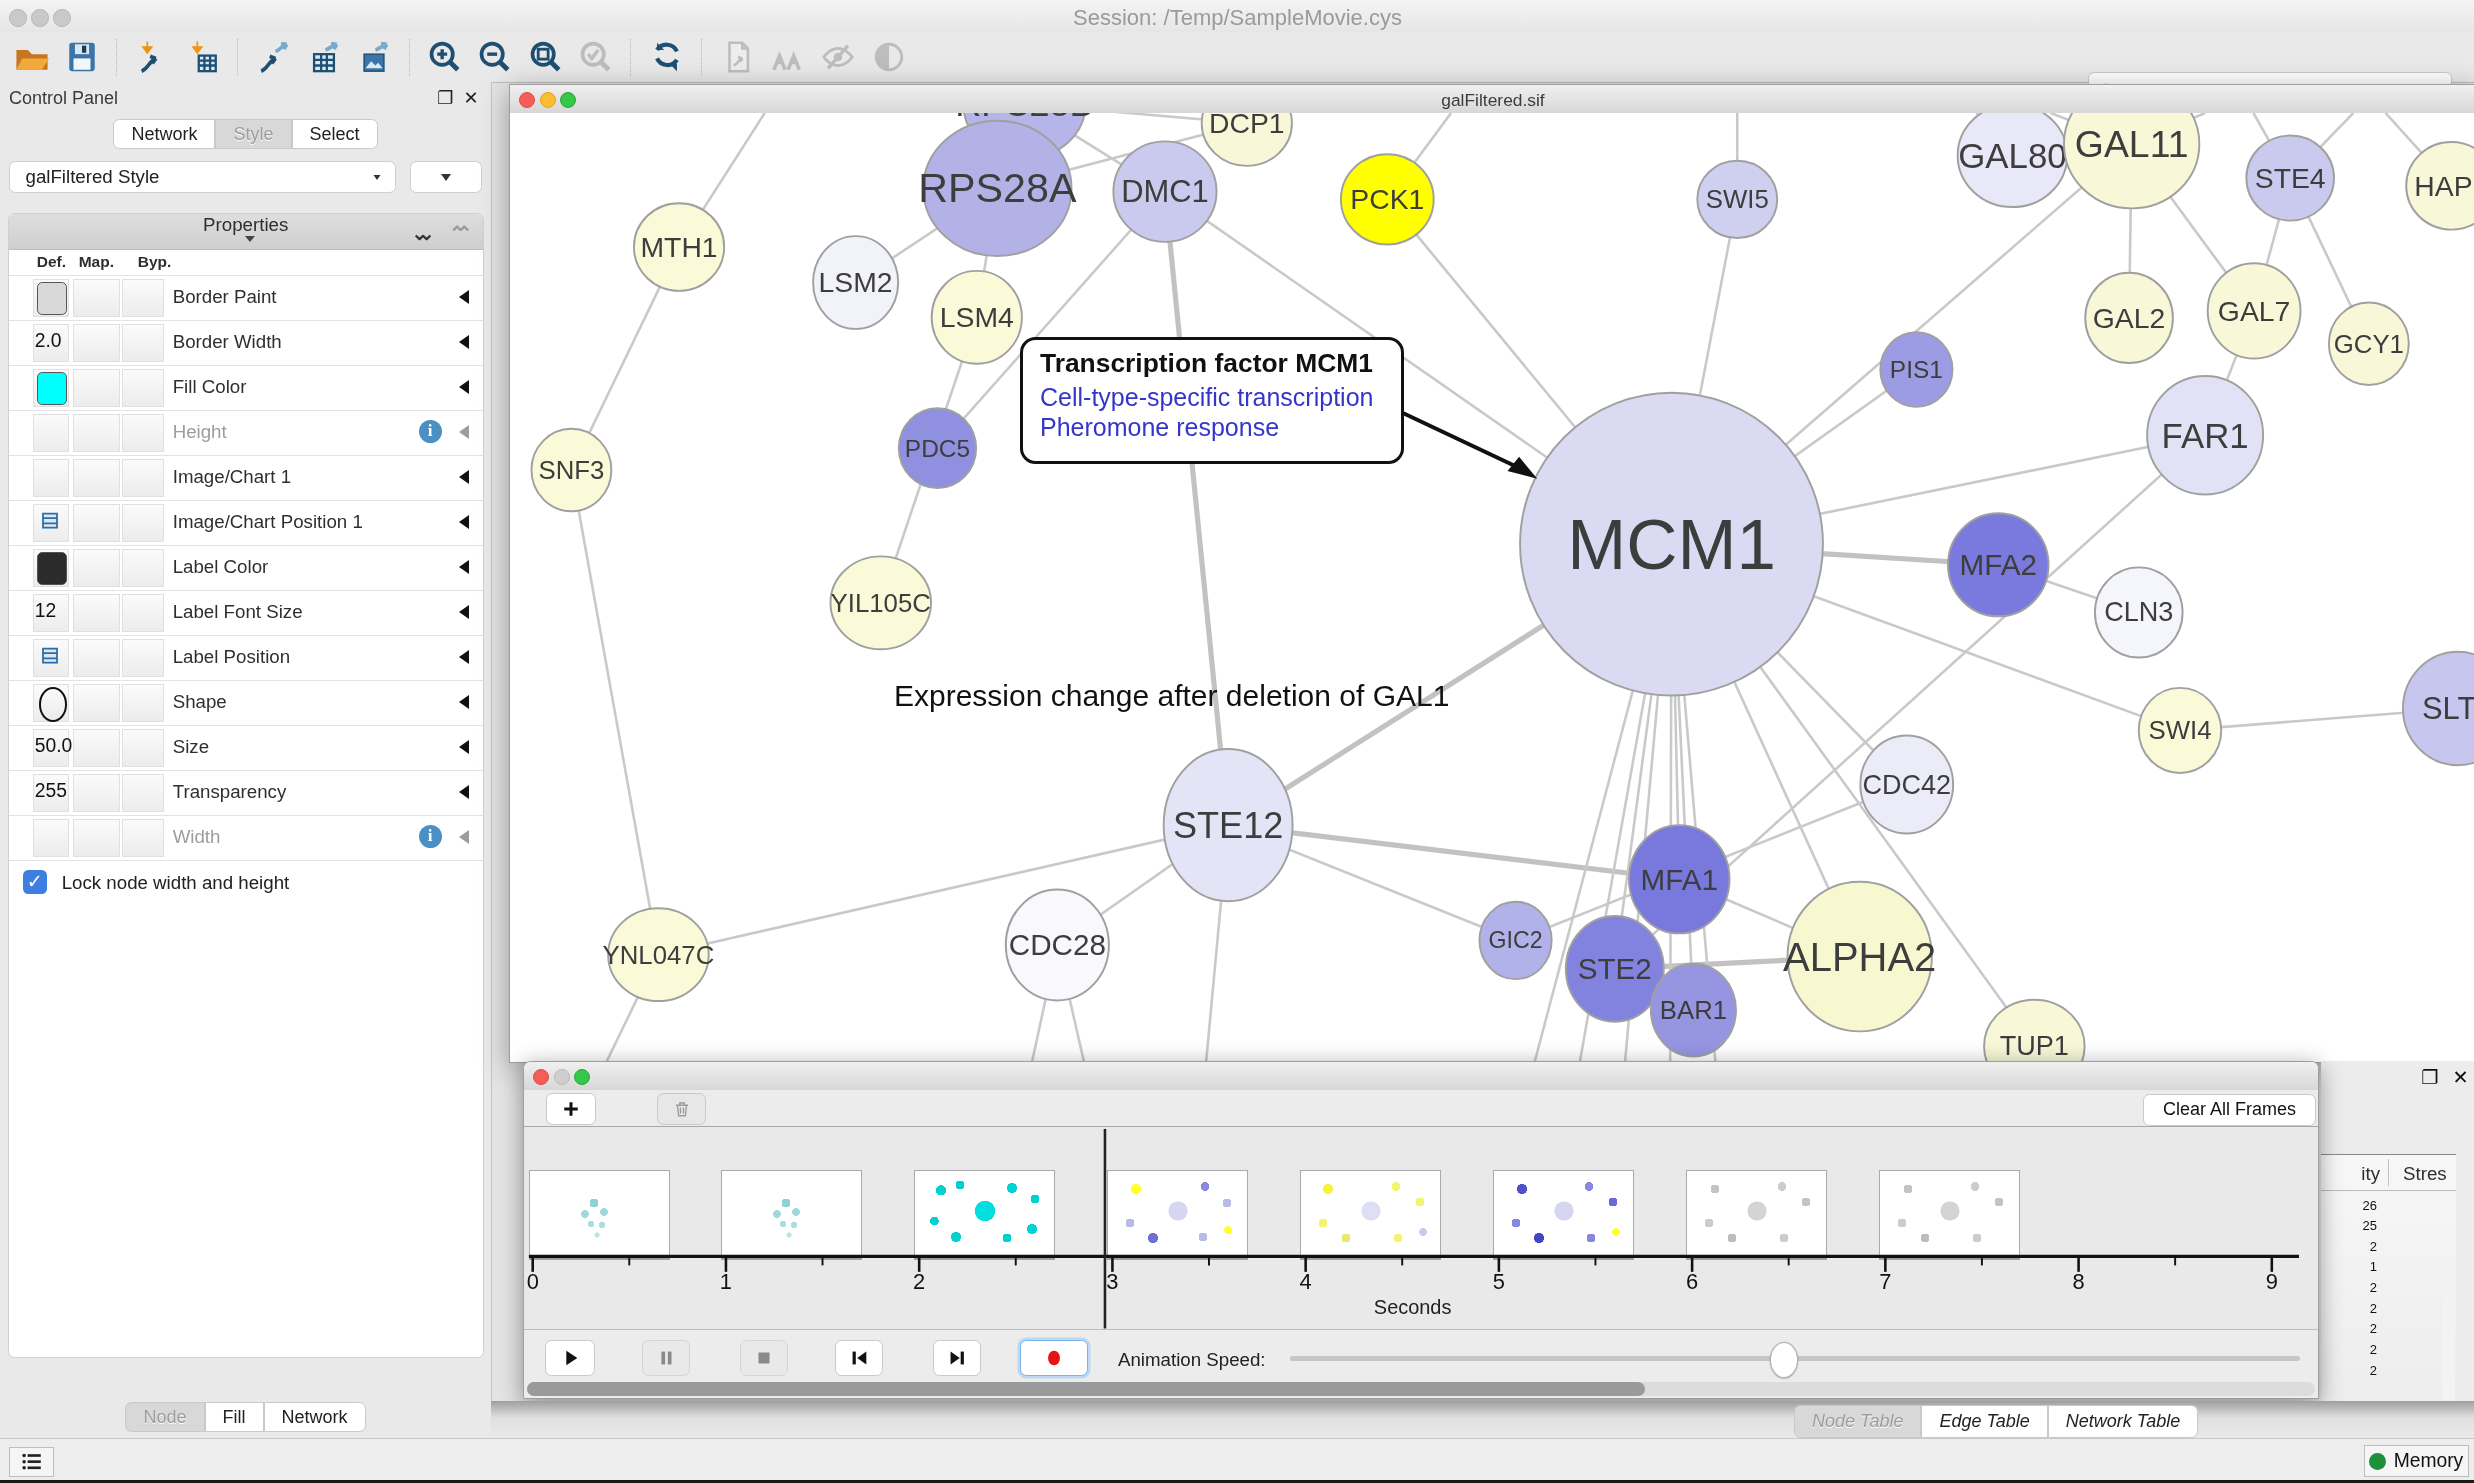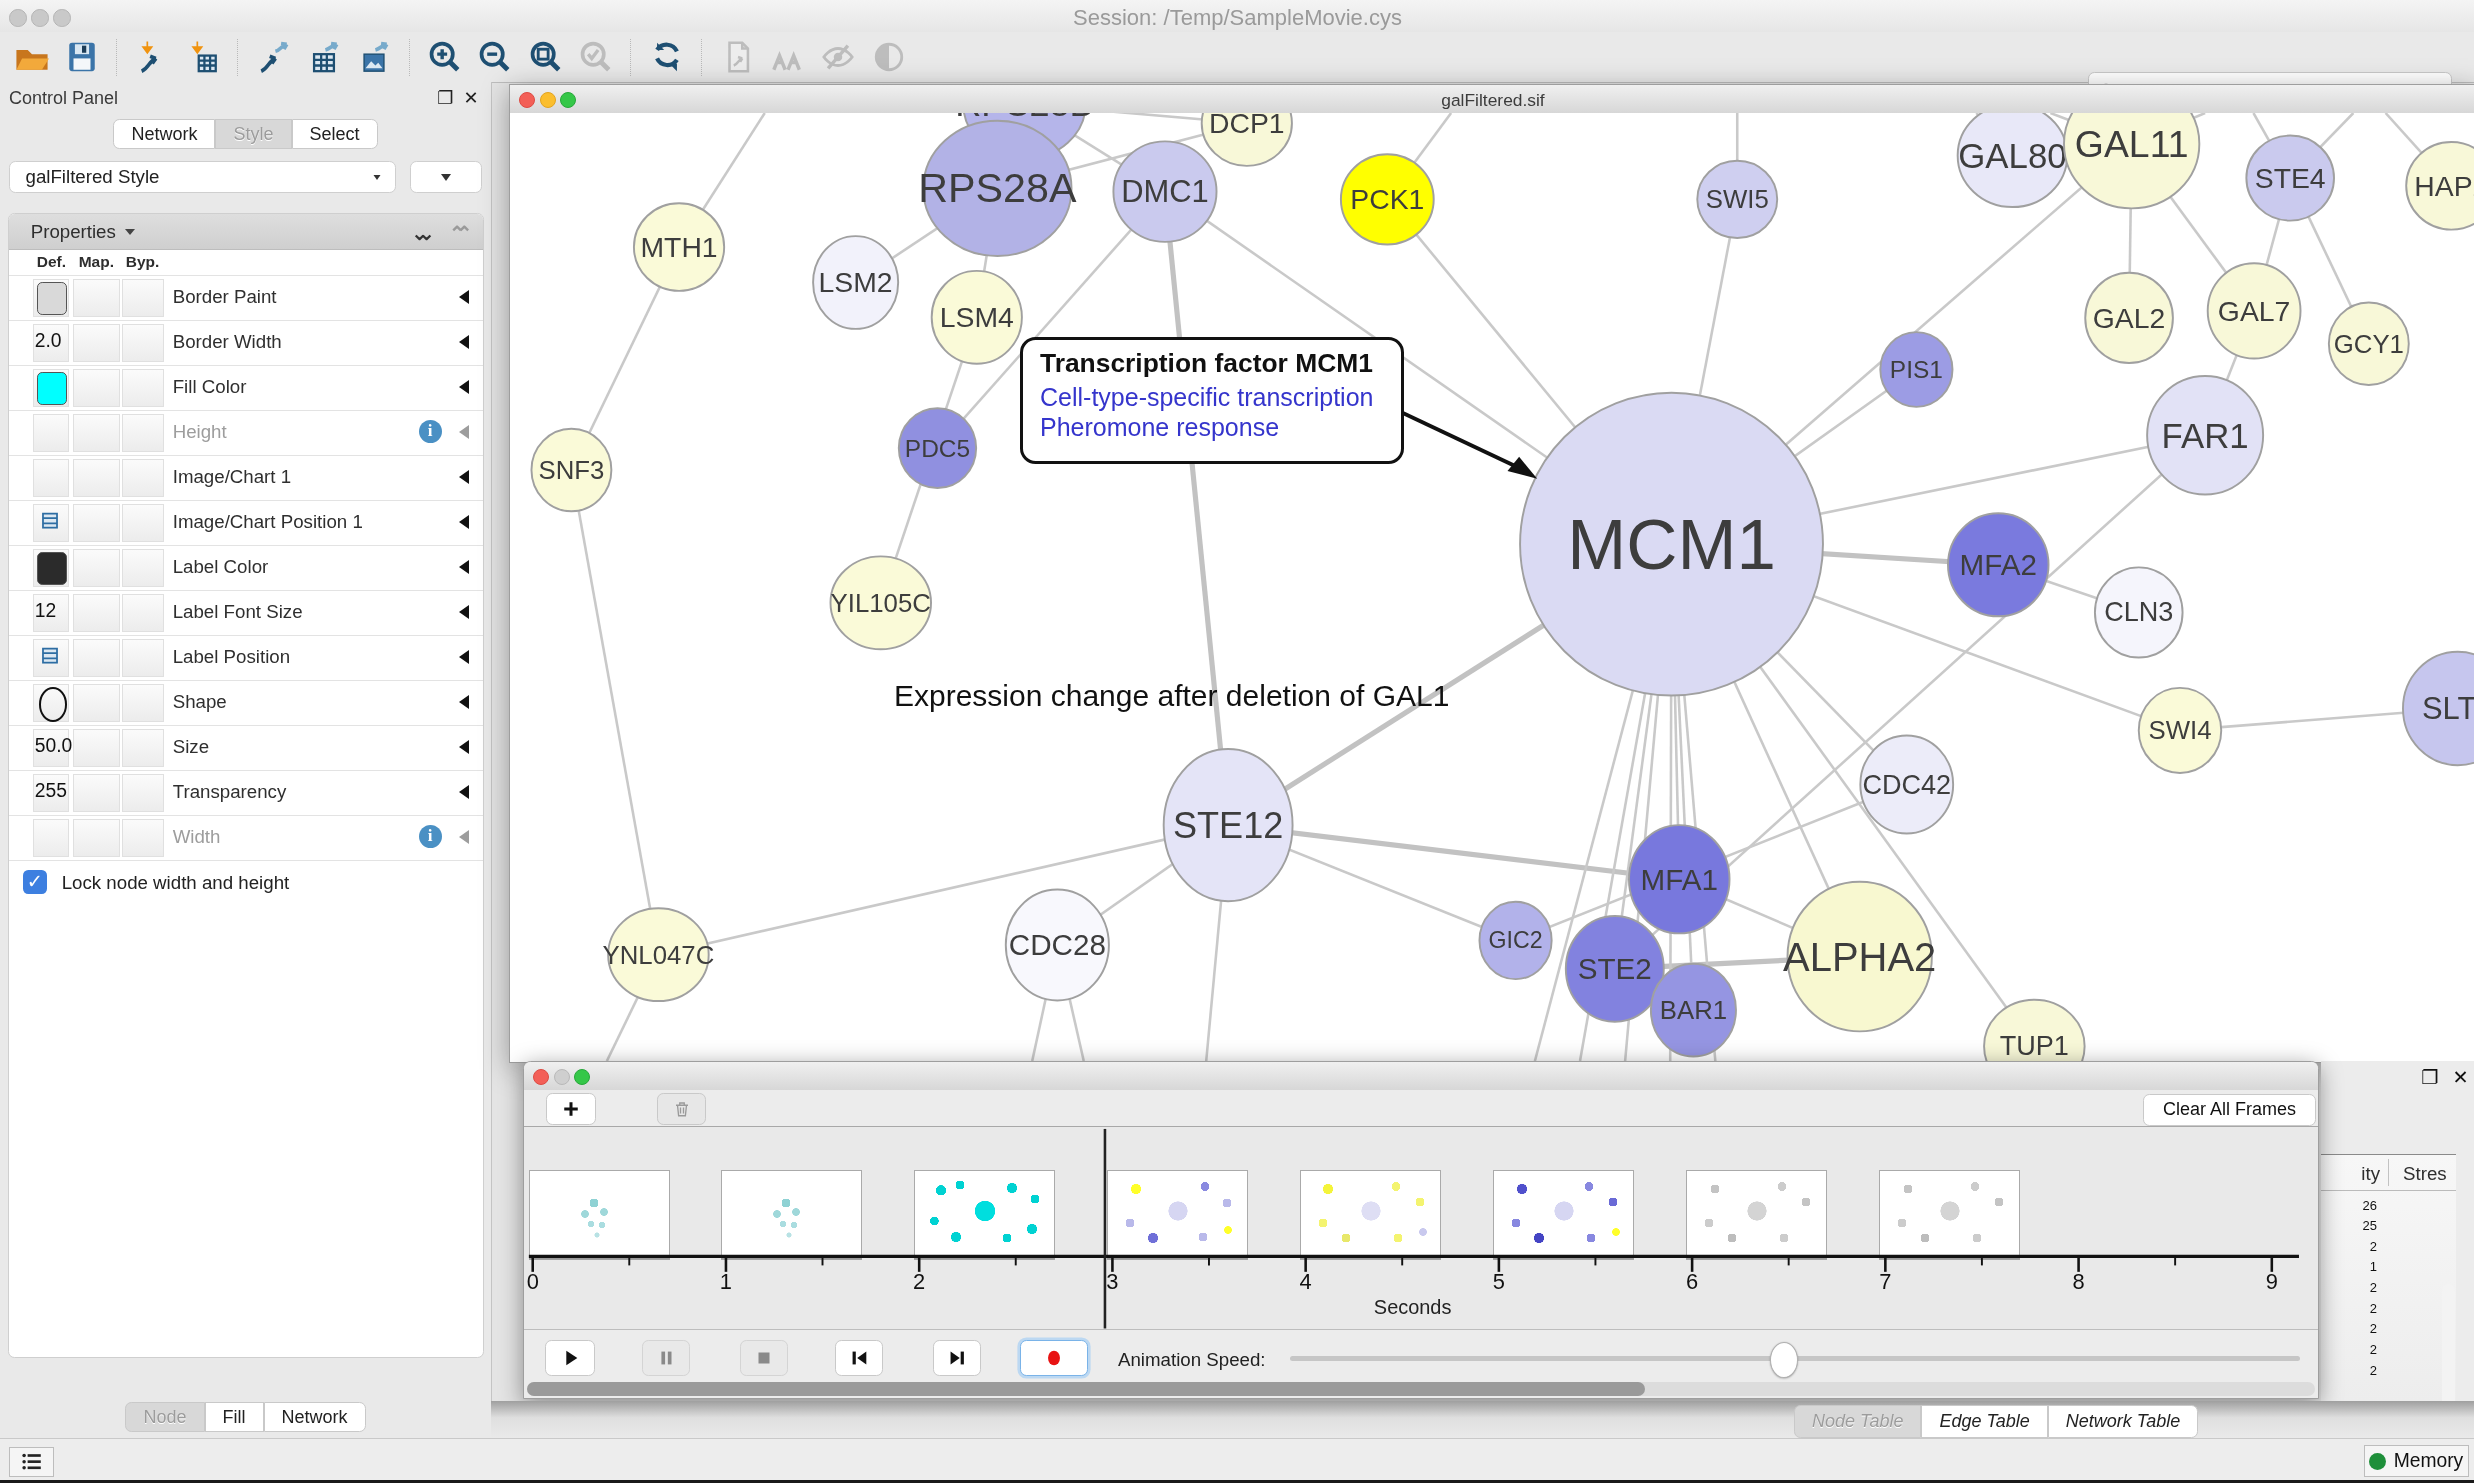--- a/index.html
+++ b/index.html
@@ -43,21 +43,21 @@
     padding-left:15.5px;box-sizing:border-box;color:#222;}
   #style-select .arr{position:absolute;right:13px;}
   #style-menu-btn{position:absolute;left:401px;top:0;width:72px;height:32px;background:#fff;
     border:1.3px solid #cfcfcf;border-radius:6.4px;display:flex;align-items:center;justify-content:center;box-sizing:border-box;}
   .arr{width:0;height:0;border-left:5.8px solid transparent;border-right:5.8px solid transparent;
     border-top:7.7px solid #333;}
 
   #props-box{left:7.7px;top:131px;width:476px;height:1145px;background:#fff;
     border:1.3px solid #cfcfcf;border-radius:6.4px;overflow:hidden;box-sizing:border-box;}
   #props-header{position:relative;height:35px;background:linear-gradient(#dedede,#cfcfcf);
-    border-bottom:0.6px solid #bdbdbd;font-size:18.7px;display:flex;align-items:center;padding-left:22px;color:#2e2e2e;}
+    border-bottom:0.6px solid #bdbdbd;font-size:18.7px;display:flex;align-items:center;padding-left:0;color:#2e2e2e;flex-direction:column;}
   #props-header .hdr-arr{width:0;height:0;border-left:5.2px solid transparent;border-right:5.2px solid transparent;
     border-top:6.4px solid #444;margin-left:9px;}
   .chev{position:absolute;top:7.7px;font-size:19.3px;font-weight:bold;color:#333;letter-spacing:-9px;}
   #props-cols{position:relative;height:24.5px;font-size:15.5px;font-weight:bold;color:#2e2e2e;}
   #props-cols span{position:absolute;top:2.6px;}
   .prow{position:relative;height:44px;border-top:1.3px solid #e3e3e3;}
   .pcell{position:absolute;top:3.9px;height:36px;background:linear-gradient(#fbfbfb,#ececec);
     border:0.6px solid #e0e0e0;}
   .pc-def{left:24.5px;width:34px;}
   .pc-map{left:64px;width:45px;}
@@ -363,21 +363,21 @@
     <div class="abs" id="props-box">
       <div id="props-header">
         <span>Properties</span>
         <span class="hdr-arr"></span>
         <span class="chev" style="right:57px;color:#333">⌄⌄</span>
         <span class="chev" style="right:19.3px;color:#9a9a9a">⌃⌃</span>
       </div>
       <div id="props-cols">
         <span style="left:28px">Def.</span>
         <span style="left:70px">Map.</span>
-        <span style="left:117px">Byp.</span>
+        <span style="left:129px">Byp.</span>
       </div>
       <div id="props-rows">
           <div class="prow">
             <div class="pcell pc-def"></div>
             <div class="pcell pc-map"></div>
             <div class="pcell pc-byp"></div>
             <div class="swatch" style="background:#d9d9d9"></div>
             <span class="plabel">Border Paint</span>
             <span class="collapse-arr"></span>
           </div>

